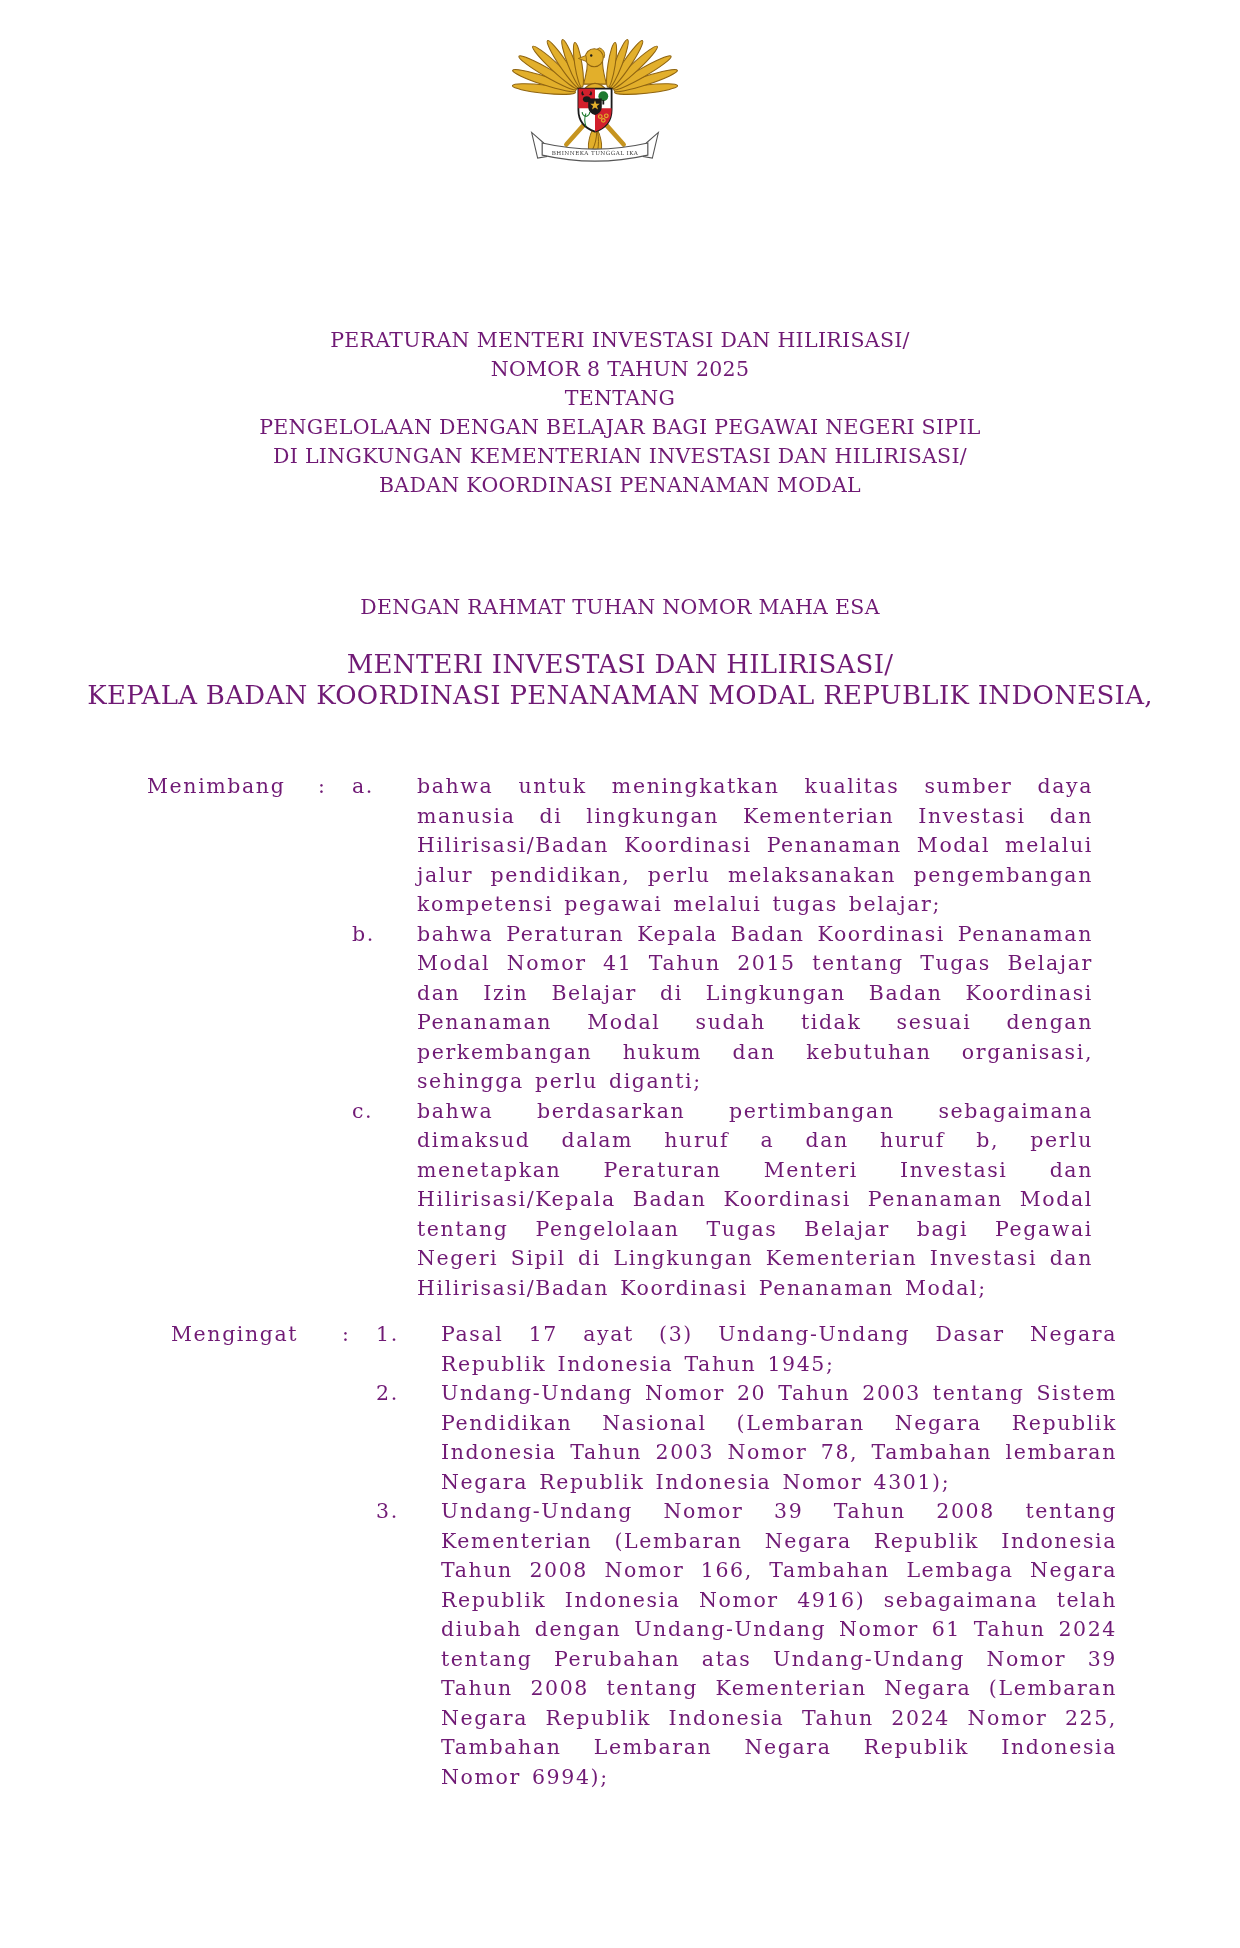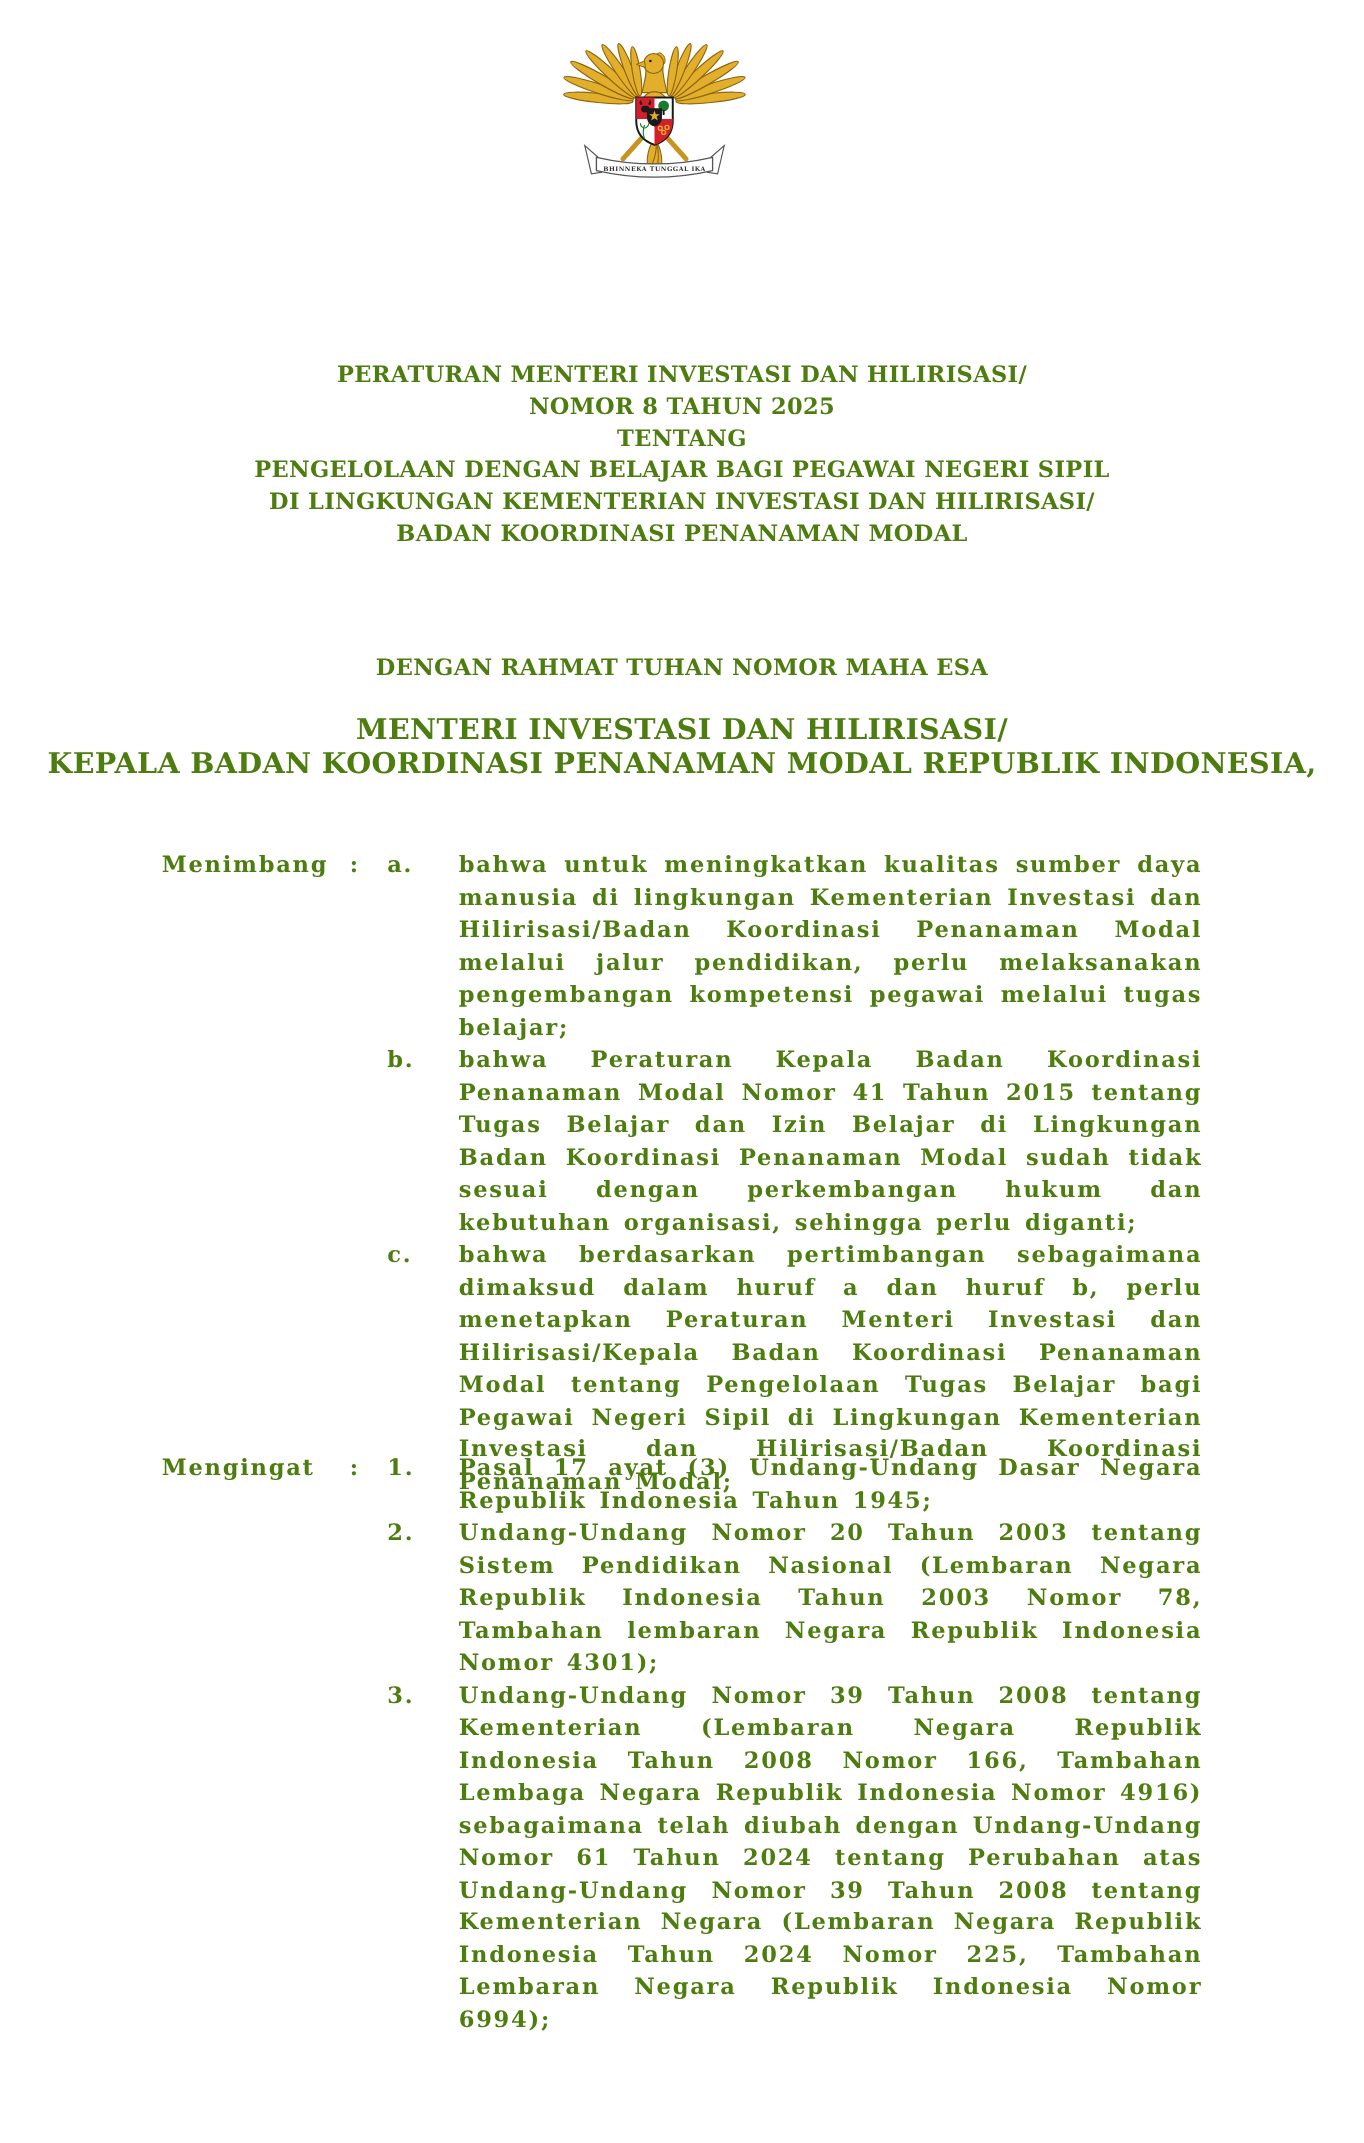--- a/index.html
+++ b/index.html
@@ -6,22 +6,21 @@
     margin: 0; padding: 0;
     width: 1240px; height: 1948px;
     background: #ffffff;
     overflow: hidden;
   }
   .page {
     position: absolute; top: 0; left: 0;
     width: 1240px; height: 1522px;
     background: #ffffff;
     font-family: "DejaVu Serif", "Liberation Serif", serif;
-    color: #4d7c0f;
-    font-weight: bold;
+    color: #701a75;
   }
   .emblem {
     position: absolute;
     left: 512px; top: 14px;
     width: 166px; height: 178px;
   }
   .emblem svg { width: 100%; height: 100%; display: block; }
   .centered {
     position: absolute; left: 0; width: 100%;
     text-align: center;
@@ -48,21 +47,21 @@
     position: absolute;
     left: 147px;
     width: 946px;
     display: flex;
     align-items: flex-start;
     font-size: 20.5px;
     line-height: 29.5px;
     letter-spacing: 1.6px;
   }
   .section.menimbang { top: 772px; }
-  .section.mengingat { top: 1320px; }
+  .section.mengingat { top: 1320px; margin-left: 24px; }
   .sec-label { width: 171px; flex: 0 0 171px; }
   .sec-colon { width: 34px; flex: 0 0 34px; }
   .sec-items { width: 741px; flex: 0 0 741px; }
   .item { display: flex; align-items: flex-start; }
   .item-marker { width: 65px; flex: 0 0 65px; }
   .item-text {
     width: 676px; flex: 0 0 676px;
     text-align: justify;
     word-spacing: 3px;
   }

